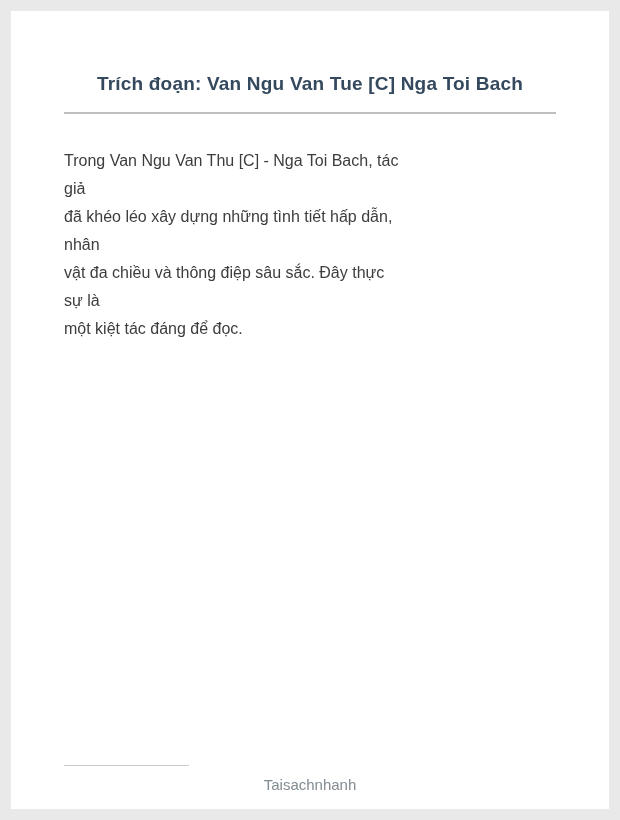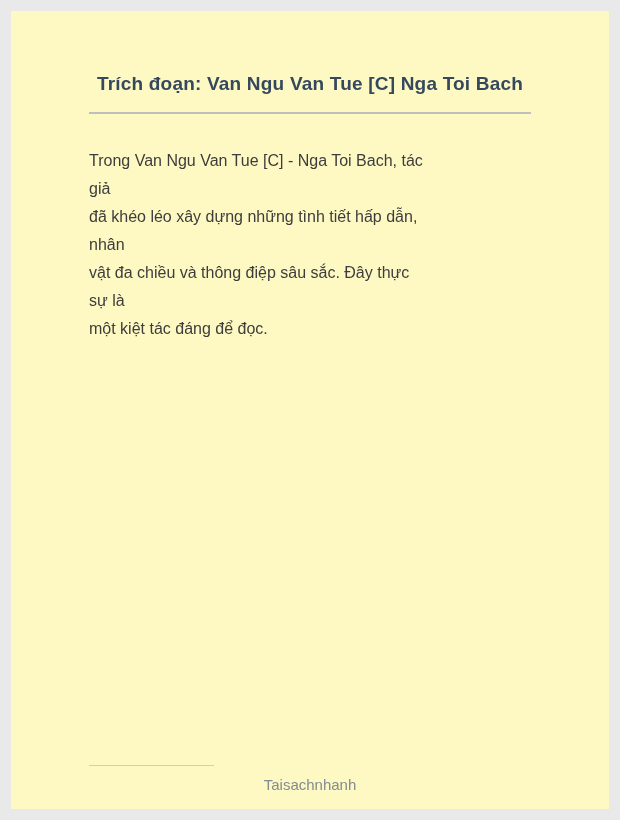--- a/index.html
+++ b/index.html
@@ -10,24 +10,24 @@
     font-family: "Liberation Sans", "DejaVu Sans", sans-serif;
   }
   .page {
     width: 620px;
     height: 820px;
     padding: 11px;
   }
   .card {
     width: 100%;
     height: 100%;
-    background: #fef9c3;
+    background: #ffffff;
     display: flex;
     flex-direction: column;
-    padding: 0 78px;
+    padding: 0 53px;
   }
   .title {
     margin-top: 62px;
     font-size: 19px;
     font-weight: 600;
     color: #34495e;
     text-align: center;
     letter-spacing: 0.2px;
   }
   .title-divider {
@@ -62,21 +62,21 @@
     text-align: center;
   }
 </style>
 </head>
 <body>
 
 <div class="page">
   <div class="card">
     <h1 class="title">Trích đoạn: Van Ngu Van Tue [C] Nga Toi Bach</h1>
     <hr class="title-divider">
-    <div class="body-text">Trong Van Ngu Van Tue [C] - Nga Toi Bach, tác
+    <div class="body-text">Trong Van Ngu Van Thu [C] - Nga Toi Bach, tác
 giả
 đã khéo léo xây dựng những tình tiết hấp dẫn,
 nhân
 vật đa chiều và thông điệp sâu sắc. Đây thực
 sự là
 một kiệt tác đáng để đọc.</div>
     <div class="footer">
       <hr class="footer-divider">
       <div class="footer-text">Taisachnhanh</div>
     </div>

